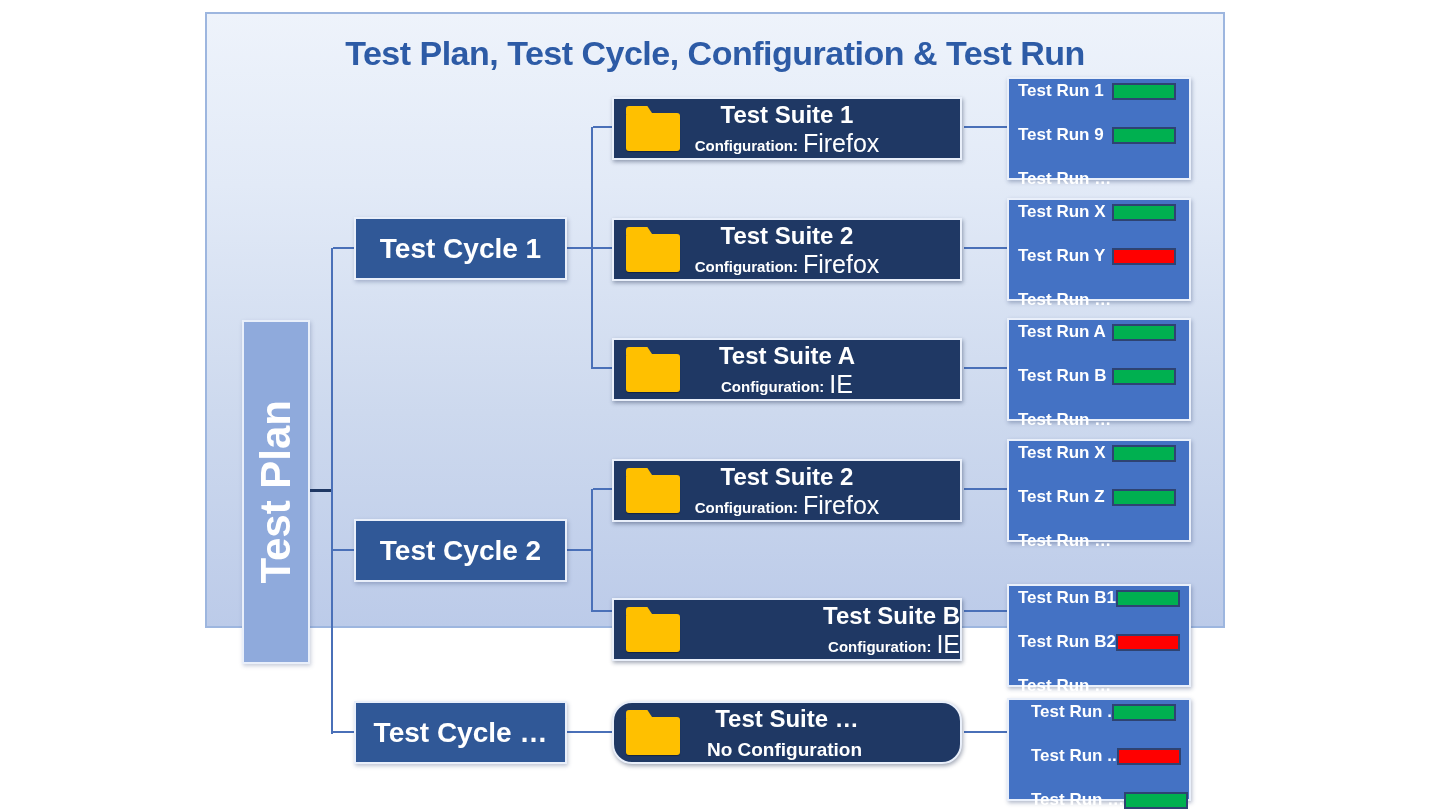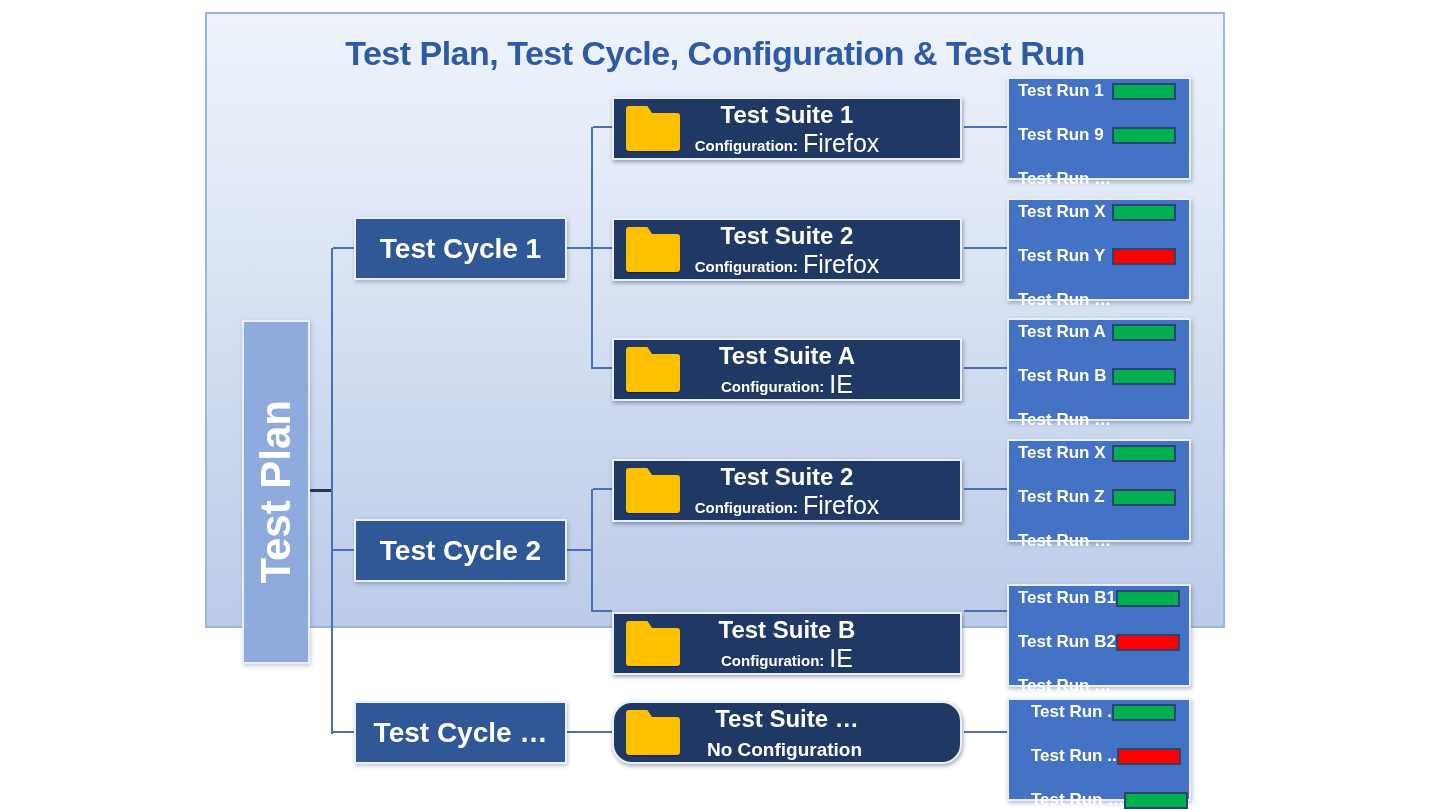--- a/index.html
+++ b/index.html
@@ -159,21 +159,21 @@
         <span class="cfg-label">Configuration:</span><span class="cfg-value">IE</span>
       </div>
     </div>
     <div class="suite" style="top:445px;">
       <span class="folder"></span>
       <div class="suite-title">Test Suite 2</div>
       <div class="suite-sub">
         <span class="cfg-label">Configuration:</span><span class="cfg-value">Firefox</span>
       </div>
     </div>
-    <div class="suite" style="top:598px;">
+    <div class="suite" style="top:584px;align-items:flex-end;">
       <span class="folder"></span>
       <div class="suite-title">Test Suite B</div>
       <div class="suite-sub">
         <span class="cfg-label">Configuration:</span><span class="cfg-value">IE</span>
       </div>
     </div>
     <div class="suite" style="top:687px;border-radius:20px;">
       <span class="folder"></span>
       <div class="suite-title">Test Suite …</div>
       <div class="suite-sub plain">

